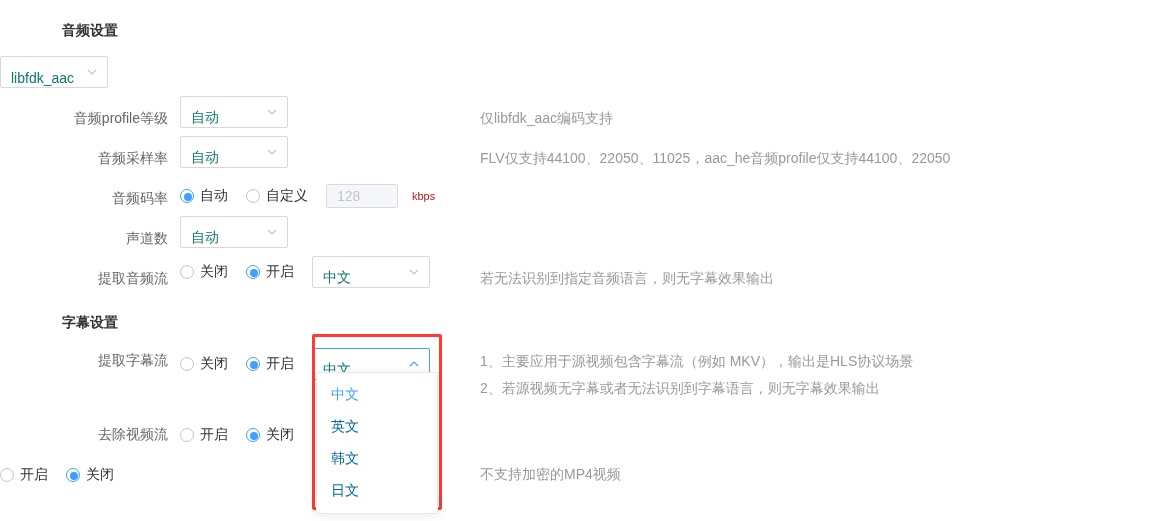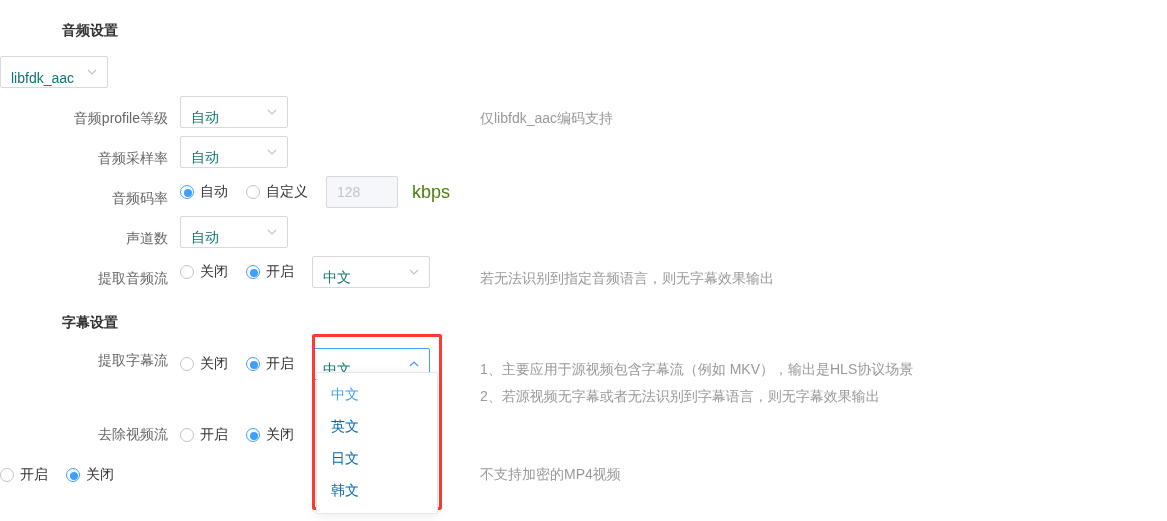--- a/index.html
+++ b/index.html
@@ -92,43 +92,43 @@
     content: "";
     position: absolute;
     left: 3px;
     top: 3px;
     width: 8px;
     height: 8px;
     background: #409eff;
     border-radius: 50%;
   }
   .input {
-    height: 32px;
+    height: 24px;
     border: 1px solid #d9d9d9;
     border-radius: 2px;
     padding: 0 10px;
     font-size: 14px;
     width: 72px;
     background: #f5f7fa;
     color: #c0c4cc;
   }
   .input::placeholder { color: #c0c4cc; }
   .hint {
     color: #999;
     font-size: 14px;
     margin-left: 0;
   }
   .hint-col {
     position: absolute;
     left: 480px;
   }
   .row-rel { position: relative; }
   .unit {
-    font-size: 18px;
-    color: #4d7c0f;
+    font-size: 11px;
+    color: #b91c1c;
     margin-left: 6px;
   }
   .highlight-box {
     position: absolute;
     left: 312px;
     top: 334px;
     width: 130px;
     height: 176px;
     border: 3px solid #ff3b30;
     border-radius: 2px;
@@ -153,21 +153,21 @@
     color: #0369a1;
     cursor: pointer;
   }
   .dropdown-panel .opt.selected {
     color: #409eff;
     font-weight: 500;
   }
   .multi-hint {
     position: absolute;
     left: 480px;
-    top: 16px;
+    top: 8px;
   }
   .multi-hint .line {
     color: #999;
     font-size: 14px;
     line-height: 1.9;
   }
   .row.subtitle-row { position: relative; min-height: 64px; align-items: flex-start; padding-top: 4px;}
   .row.subtitle-row .label { padding-top: 8px; }
   .row.subtitle-row .controls { padding-top: 4px; }
 </style>
@@ -213,20 +213,21 @@
     <div class="controls">
       <div class="select">
         <span>自动</span>
         <span class="arrow">
             <svg width="10" height="6">
               <path d="M1 1 L5 5 L9 1" stroke="#c0c4cc" stroke-width="1.2" fill="none"></path>
             </svg>
           </span>
       </div>
     </div>
+    <div class="hint hint-col">FLV仅支持44100、22050、11025，aac_he音频profile仅支持44100、22050</div>
   </div>
 
   <div class="row row-rel">
     <div class="label">音频码率</div>
     <div class="controls">
       <label class="radio checked">
         <span class="radio-dot"></span>
         <span>自动</span>
       </label>
       <label class="radio">
@@ -334,15 +335,15 @@
     <div class="hint hint-col">不支持加密的MP4视频</div>
   </div>
 
 </div>
 
 <div class="highlight-box"></div>
 
 <div class="dropdown-panel">
   <div class="opt selected">中文</div>
   <div class="opt">英文</div>
+  <div class="opt">韩文</div>
   <div class="opt">日文</div>
-  <div class="opt">韩文</div>
 </div>
 
 </body></html>

